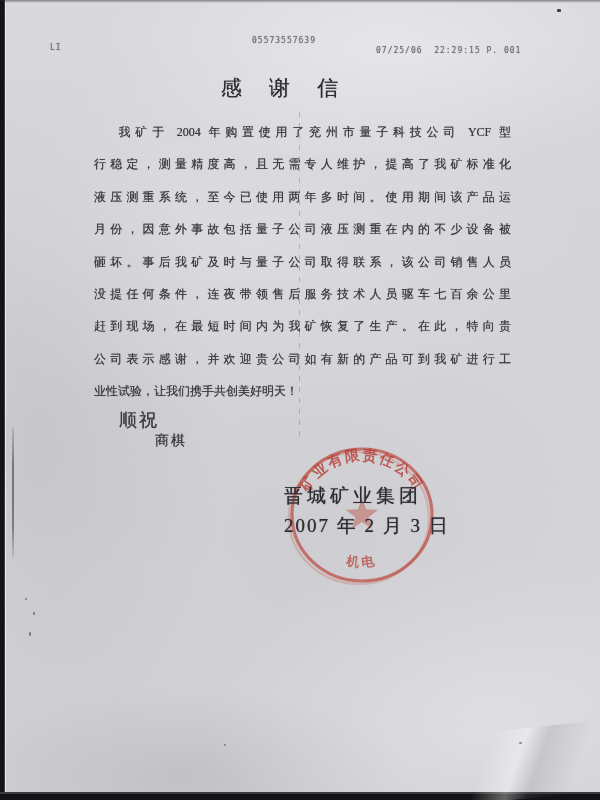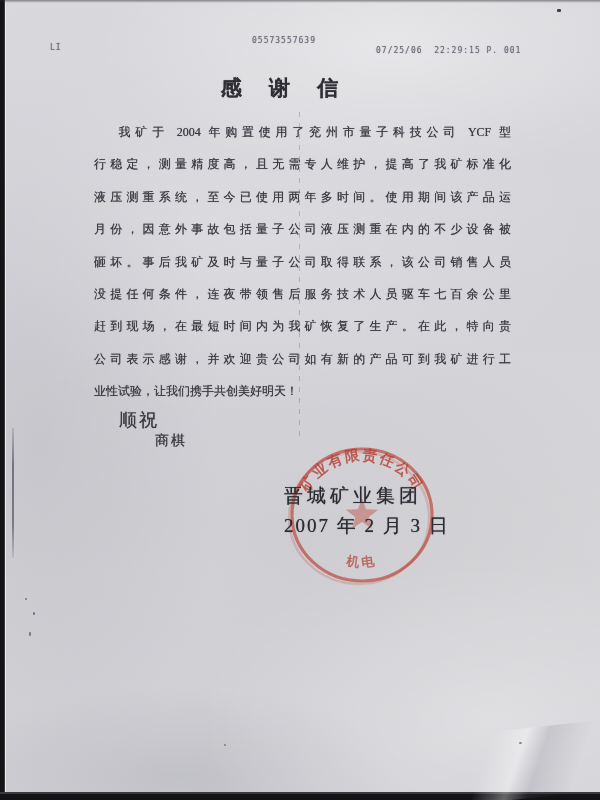--- a/index.html
+++ b/index.html
@@ -37,21 +37,21 @@
                  transform:rotate(-6deg); }
   .speck { position:absolute; background:#3f3f46; border-radius:1px; }
   
   .fax { position:absolute; font-family:"DejaVu Sans Mono", monospace; font-size:8px;
          color:#72727c; letter-spacing:1px; white-space:pre; text-shadow:0 0 1px rgba(110,110,120,0.8); }
   #fax-station  { left:33px;  top:43px;margin-left:17px; }
   #fax-number   { left:252px; top:36px; }
   #fax-datetime { left:376px; top:46px;text-align:center; }
   
   .title { position:absolute; left:0; top:74px; width:570px; text-align:center;
-           font-size:21px; font-weight:bold; letter-spacing:11px; color:#2e2e34;
+           font-size:21px; font-weight:normal; letter-spacing:11px; color:#2e2e34;
            text-shadow:0 0 0.7px rgba(45,45,55,0.85); }
   .body-block { position:absolute; left:94px; top:116px; width:417px;
                 font-size:12px; color:#393940; line-height:32.4px;
                 text-shadow:0 0 0.7px rgba(50,50,60,0.75); }
   .body-line { text-align:justify; text-align-last:justify; white-space:nowrap-normal; }
   .body-line:first-child { text-indent:2.05em; }
   .body-line:last-child  { text-align-last:left; }
   .closing-1 { position:absolute; left:119px; top:408px; font-size:18px; color:#393940;
                letter-spacing:2px; text-shadow:0 0 0.7px rgba(50,50,60,0.75); }
   .closing-2 { position:absolute; left:155px; top:432px; font-size:14px; color:#393940;

